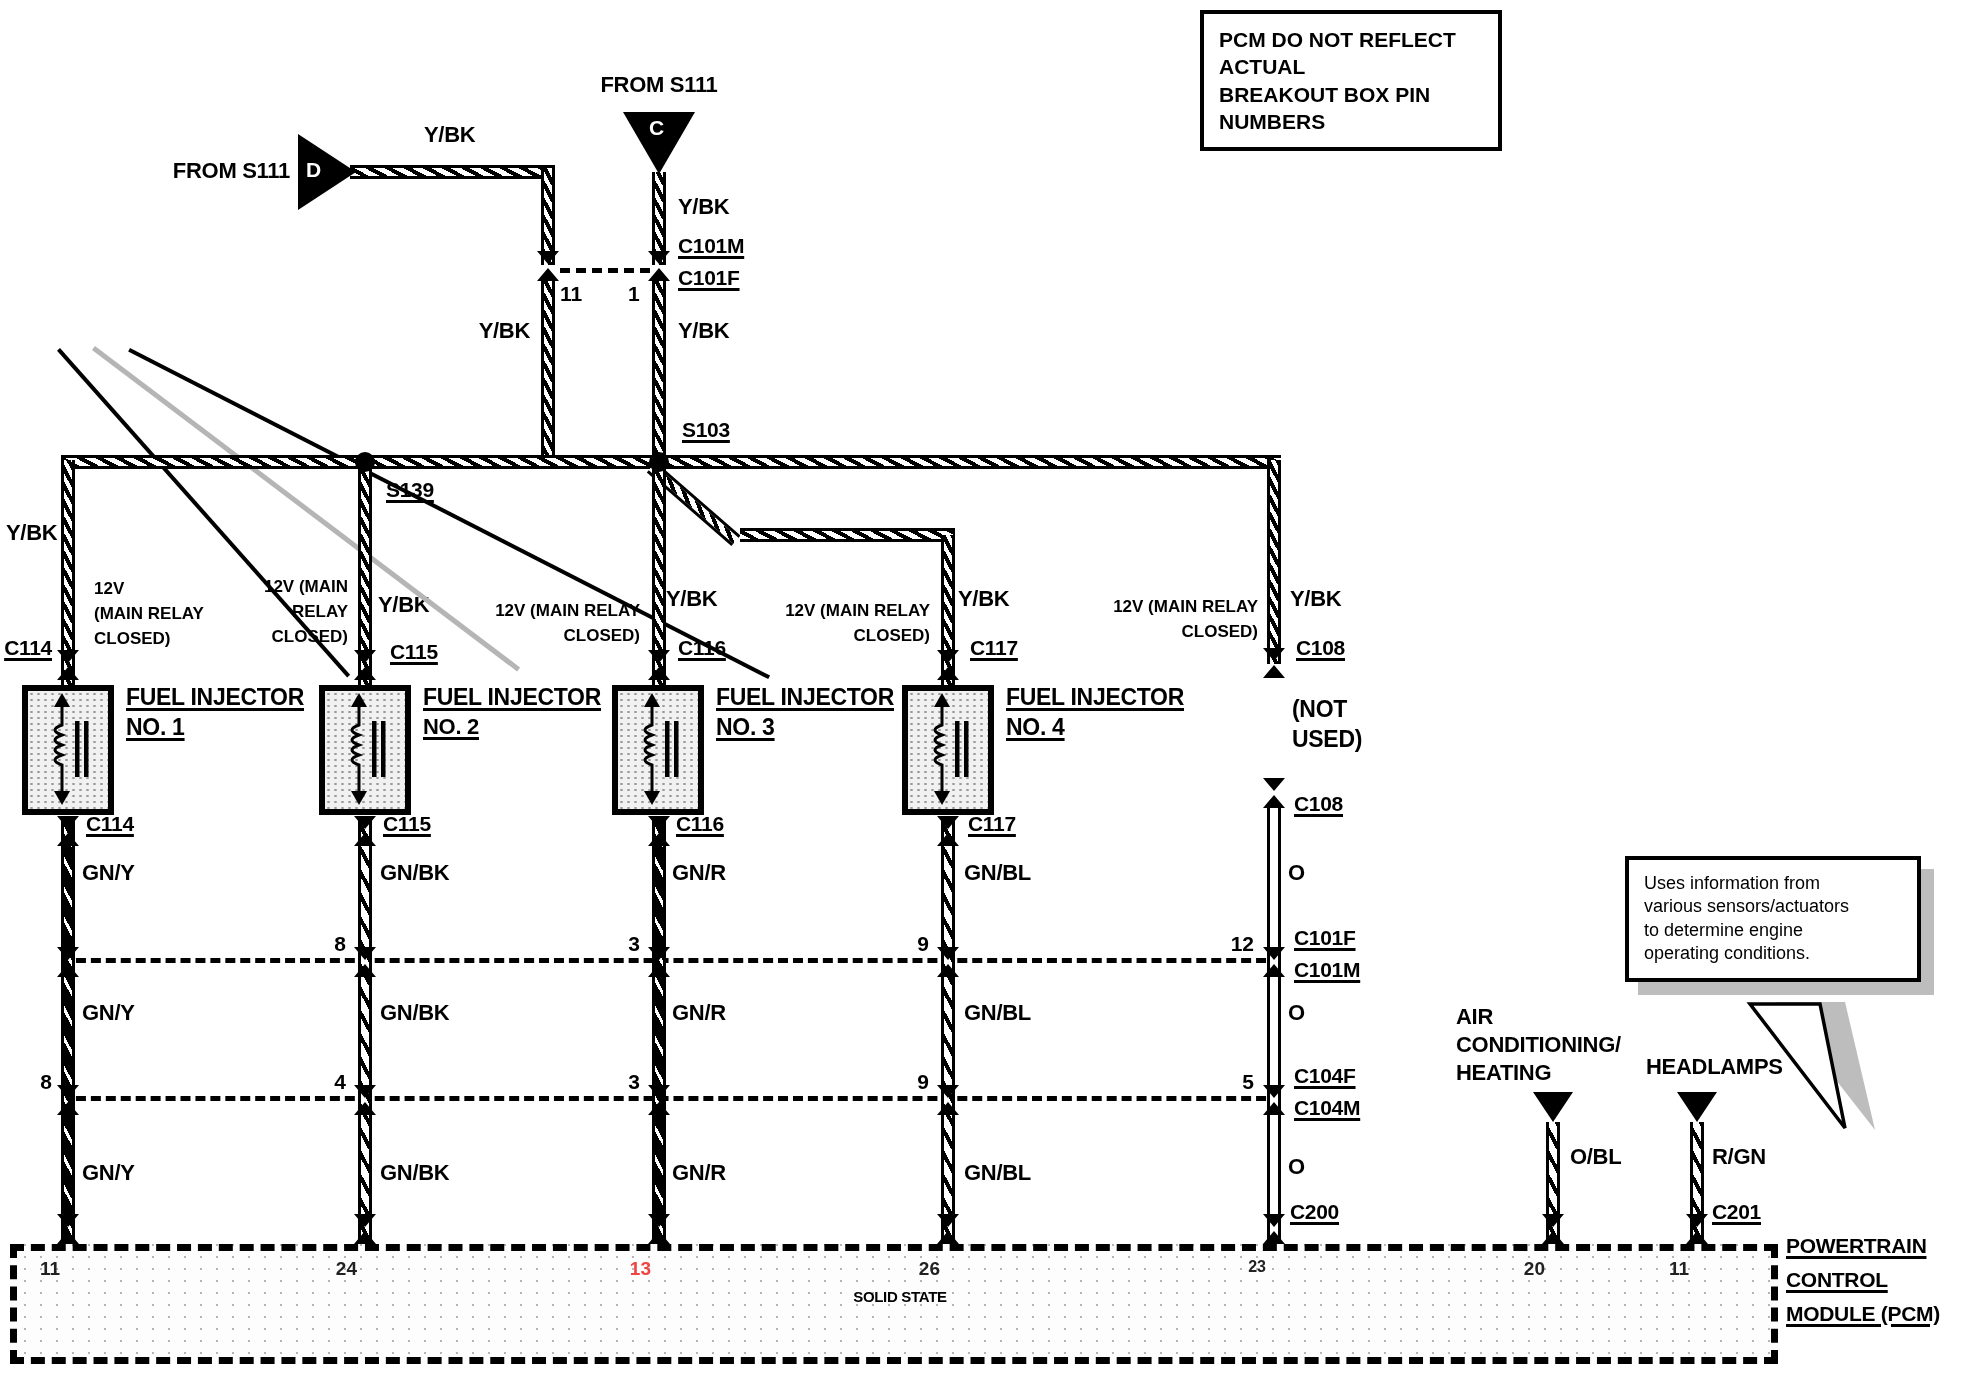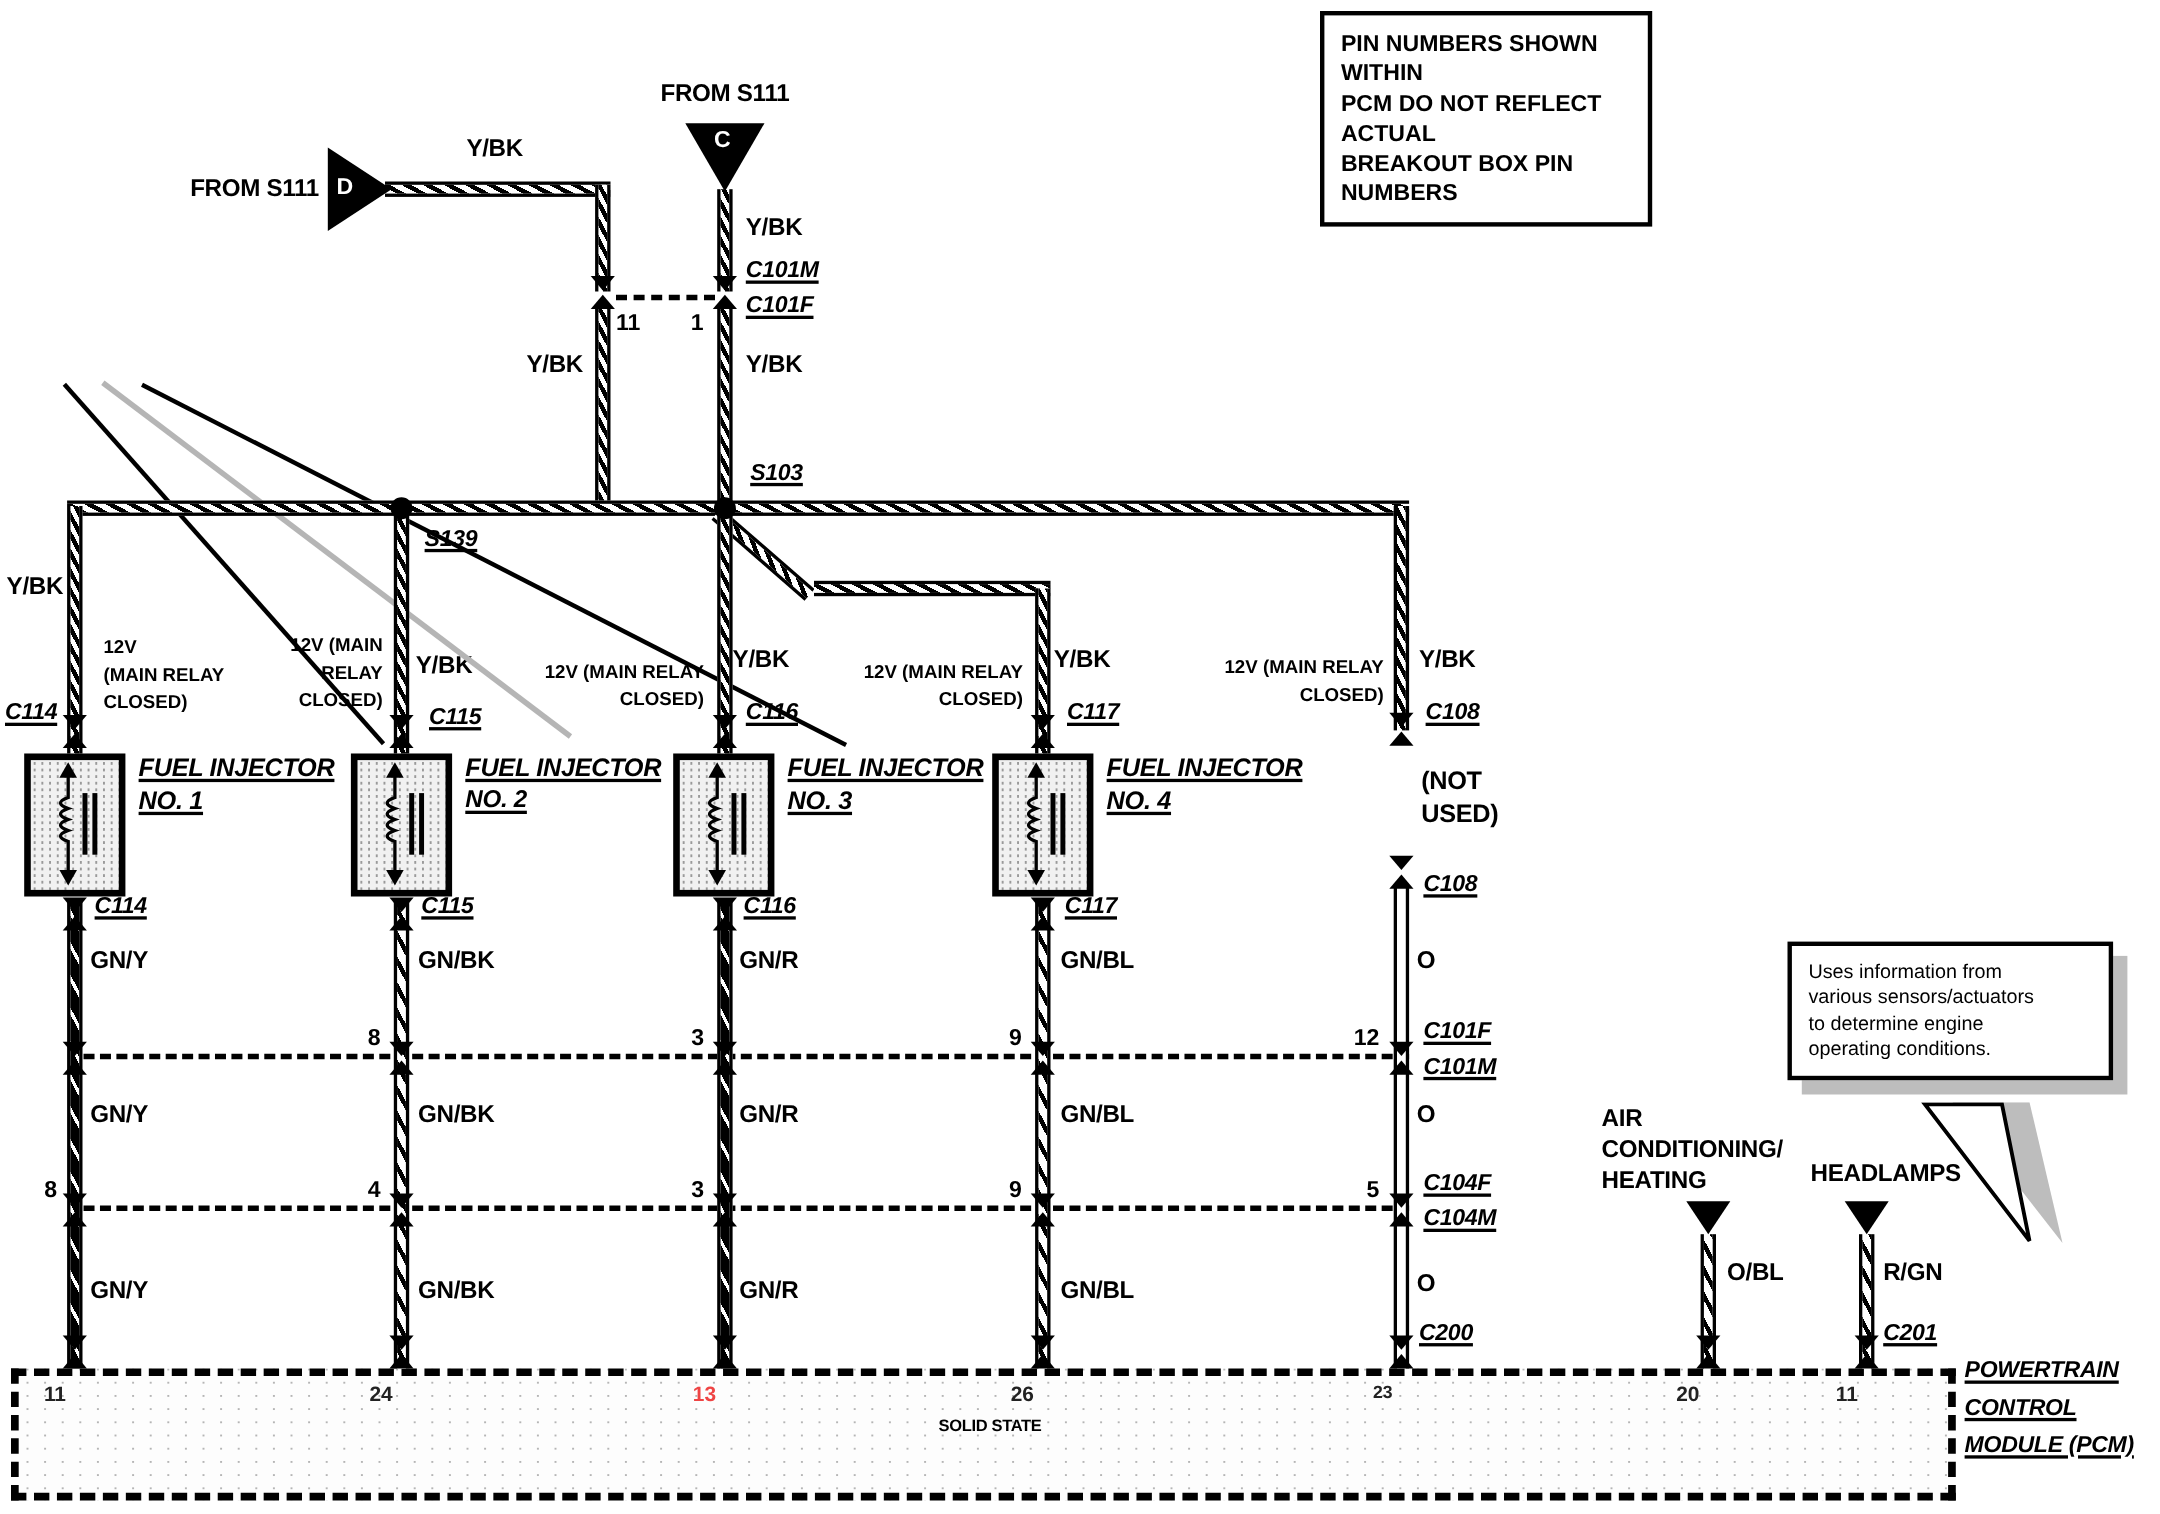--- a/index.html
+++ b/index.html
@@ -2,21 +2,21 @@
 <html><head>
 <meta charset="utf-8">
 <style>
   html,body{margin:0;padding:0;background:#fff;}
   body{font-family:"Liberation Sans","DejaVu Sans",sans-serif;color:#000;}
   #canvas{position:relative;width:1964px;height:1376px;background:#fff;overflow:hidden;}
   .abs{position:absolute;}
   .lbl{position:absolute;font-weight:bold;font-size:22px;letter-spacing:-0.3px;white-space:nowrap;}
   .md{font-size:21px;}
   .sm{font-size:17px;line-height:25px;}
-  .u{text-decoration:underline;text-decoration-thickness:2.5px;text-underline-offset:3px;font-style:italic;}
+  .u{text-decoration:underline;text-decoration-thickness:2.5px;text-underline-offset:3px;}
   .r{text-align:right;}
   .c{text-align:center;}
   
   .w{position:absolute;box-sizing:border-box;background-color:#fff;z-index:2;}
   .wv{width:14px;border-left:3px solid #000;border-right:3px solid #000;}
   .wh{height:14px;border-top:3px solid #000;border-bottom:3px solid #000;}
   .wv.ybk{background-image:repeating-linear-gradient(62deg,#fff 0 4px,#000 4px 8px);}
   .wh.ybk{background-image:repeating-linear-gradient(28deg,#fff 0 5px,#000 5px 9px);}
   .wv.dark{background-image:repeating-linear-gradient(62deg,#000 0 11px,#fff 11px 14px);}
   .wv.lite{background-image:repeating-linear-gradient(62deg,#fff 0 7px,#000 7px 11px);}
@@ -42,21 +42,20 @@
 </head>
 <body>
 
 <div id="canvas">
 
   <div class="lead grey" style="left:95px;top:346px;width:533px;transform:rotate(37.1deg);"></div>
   <div class="lead" style="left:60px;top:348px;width:437px;transform:rotate(48.4deg);"></div>
   <div class="lead" style="left:130px;top:348px;width:719px;transform:rotate(27.1deg);"></div>
 
   <div class="note" style="left:1200px;top:10px;width:302px;font-weight:bold;box-shadow:none;line-height:1.3;">
-    <div>PIN NUMBERS SHOWN WITHIN</div>
     <div>PCM DO NOT REFLECT ACTUAL</div>
     <div>BREAKOUT BOX PIN NUMBERS</div>
   </div>
 
 
   <div class="note" style="left:1625px;top:856px;width:296px;font-size:18px;line-height:1.3;">
     <div>Uses information from</div>
     <div>various sensors/actuators</div>
     <div>to determine engine</div>
     <div>operating conditions.</div>

